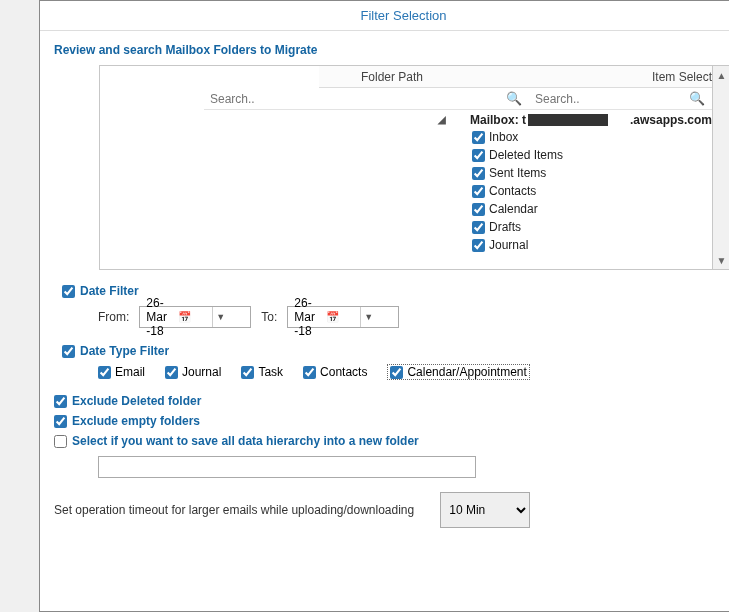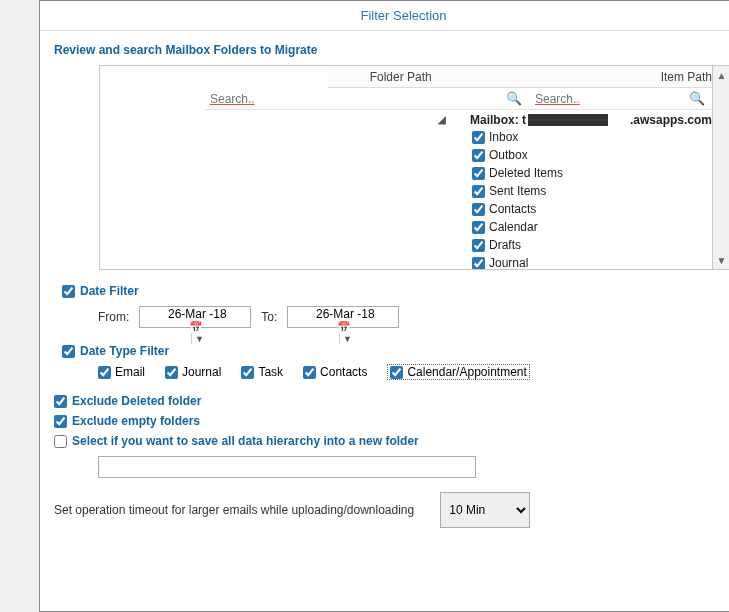--- a/index.html
+++ b/index.html
@@ -13,21 +13,21 @@
 .grid-area { position: relative; display: flex; margin-left: 45px; }
 .grid-box { flex: 1; border: 1px solid #c7c7c7; background: #fff; height: 205px; display: flex; flex-direction: column; overflow: hidden; align-items: flex-end; }
 .grid-header { display: flex; height: 22px; border-bottom: 1px solid #dcdcdc; background: #fbfbfb; }
 .gh-cell { display: flex; align-items: center; padding-left: 8px; color: #444; }
 .gh-folder { width: 325px; padding-left: 42px; }
 .gh-count { flex: 1; }
 .grid-search { display: flex; height: 22px; border-bottom: 1px solid #e3e3e3; }
 .gs-cell { display: flex; align-items: center; position: relative; }
 .gs-folder { width: 325px; }
 .gs-count { flex: 1; }
-.gs-cell input { width: 100%; border: none; outline: none; padding: 2px 22px 2px 6px; font-size: 12px; color: #ef4444; background: transparent; text-decoration: underline; }
+.gs-cell input { width: 100%; border: none; outline: none; padding: 2px 22px 2px 6px; font-size: 12px; color: #15803d; background: transparent; }
 .gs-cell .mag { position: absolute; right: 6px; top: 3px; color: #2a76b5; font-size: 13px; }
 .grid-body { flex: 1; overflow: hidden; }
 .tree-row { display: flex; align-items: center; height: 18px; padding-left: 8px; }
 .tree-row .arrow { width: 12px; color: #555; font-size: 10px; display: inline-block; }
 .tree-row .cb { width: 13px; height: 13px; margin-right: 4px; }
 .tree-row .lbl { color: #222; }
 .tree-row .count { position: absolute; left: 398px; color: #222; }
 .child { padding-left: 42px; position: relative; }
 .root { font-weight: 700; position: relative; }
 .root .lbl-txt { display:inline;padding-left:20px; }
@@ -36,21 +36,21 @@
 .scroll-col .arr { height: 18px; display:flex; align-items:center; justify-content:center; color:#666; font-size:10px; background:#f1f1f1;}
 .scroll-col .track { flex:1; }
 .side-btns { width: 20px; margin-left: 2px; display:flex; flex-direction:column; gap:2px; }
 .side-btn { width:20px; height:20px; background:#2a8fd4; display:flex; align-items:center; justify-content:center; color:#fff; font-size:11px; border:1px solid #1d6fa8; }
 .filters { margin-top: 10px; }
 .chk-row { display:flex; align-items:center; margin: 4px 0; padding-left: 8px; }
 .chk-row input[type=checkbox] { width:13px; height:13px; margin-right:5px; }
 .chk-row .flabel { color:#1565a2; font-weight:600; }
 .date-row { display:flex; align-items:center; margin: 8px 0 16px 44px; gap:10px; }
 .date-row .dl { color:#333; }
-.date-input { display:flex; align-items:center; border:1px solid #aaa; height:22px; padding: 0 2px 0 6px; width:112px; background:#fff;flex-direction:column; }
+.date-input { display:flex; align-items:center; border:1px solid #aaa; height:22px; padding: 0 2px 0 6px; width:112px; background:#fff; }
 .date-input span { flex:1; font-size:12px; }
 .date-input .cal { font-size:11px; color:#555; margin-right:2px;}
 .date-input .dd { font-size:9px; color:#555; border-left:1px solid #ccc; padding-left:3px; height:100%; display:flex; align-items:center;}
 .type-row { display:flex; align-items:center; margin: 6px 0 14px 44px; gap:20px; }
 .type-item { display:flex; align-items:center; }
 .type-item input { margin-right:4px; }
 .type-item.boxed { border:1px dotted #666; padding: 0 2px; }
 .plain-chk { display:flex; align-items:center; margin: 6px 0; }
 .plain-chk input { margin-right:5px; }
 .plain-chk .pl-label { color:#1565a2; font-weight:600; }
@@ -74,21 +74,21 @@
     <span class="close">✕</span>
   </div>
 
   <div class="content">
     <div class="section-label">Review and search Mailbox Folders to Migrate</div>
 
     <div class="grid-area">
       <div class="grid-box">
         <div class="grid-header">
           <div class="gh-cell gh-folder">Folder Path</div>
-          <div class="gh-cell gh-count">Item Path</div>
+          <div class="gh-cell gh-count">Item Select</div>
         </div>
         <div class="grid-search">
           <div class="gs-cell gs-folder">
             <input type="text" placeholder="Search.." style="">
             <span class="mag">🔍</span>
           </div>
           <div class="gs-cell gs-count">
             <input type="text" placeholder="Search.." style="">
             <span class="mag">🔍</span>
           </div>
@@ -100,25 +100,20 @@
               <span class="lbl-txt">Mailbox: t</span><span class="redact"></span><span class="lbl-txt">.awsapps.com</span>
             </span>
           </div>
         <div class="tree-row child">
               <input type="checkbox" checked="" class="cb" style="">
               <span class="lbl">Inbox</span>
               <span class="count">30</span>
             </div>
             <div class="tree-row child">
               <input type="checkbox" checked="" class="cb" style="">
-              <span class="lbl">Outbox</span>
-              <span class="count">5</span>
-            </div>
-            <div class="tree-row child">
-              <input type="checkbox" checked="" class="cb" style="">
               <span class="lbl">Deleted Items</span>
               <span class="count">10</span>
             </div>
             <div class="tree-row child">
               <input type="checkbox" checked="" class="cb" style="">
               <span class="lbl">Sent Items</span>
               <span class="count">11</span>
             </div>
             <div class="tree-row child">
               <input type="checkbox" checked="" class="cb" style="">

